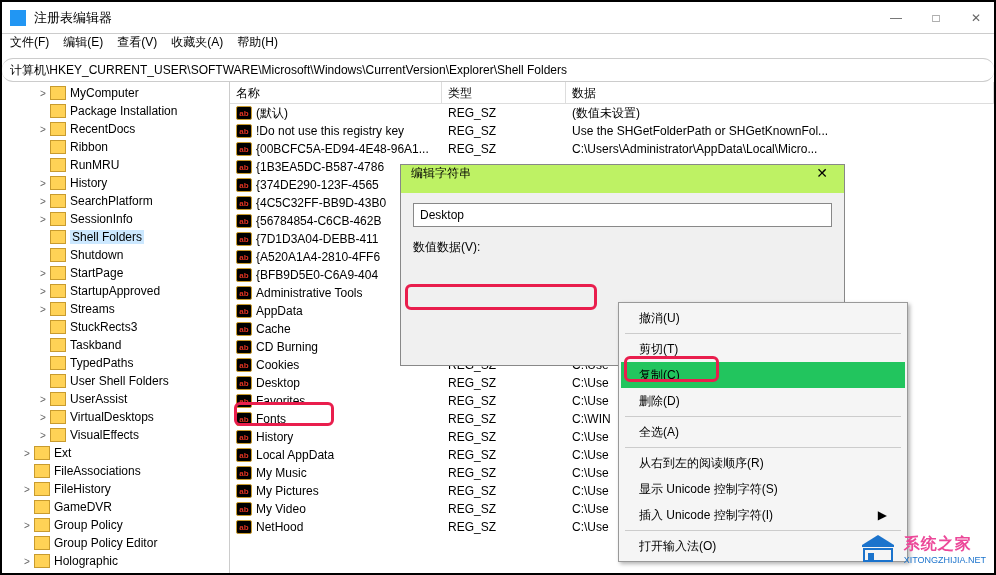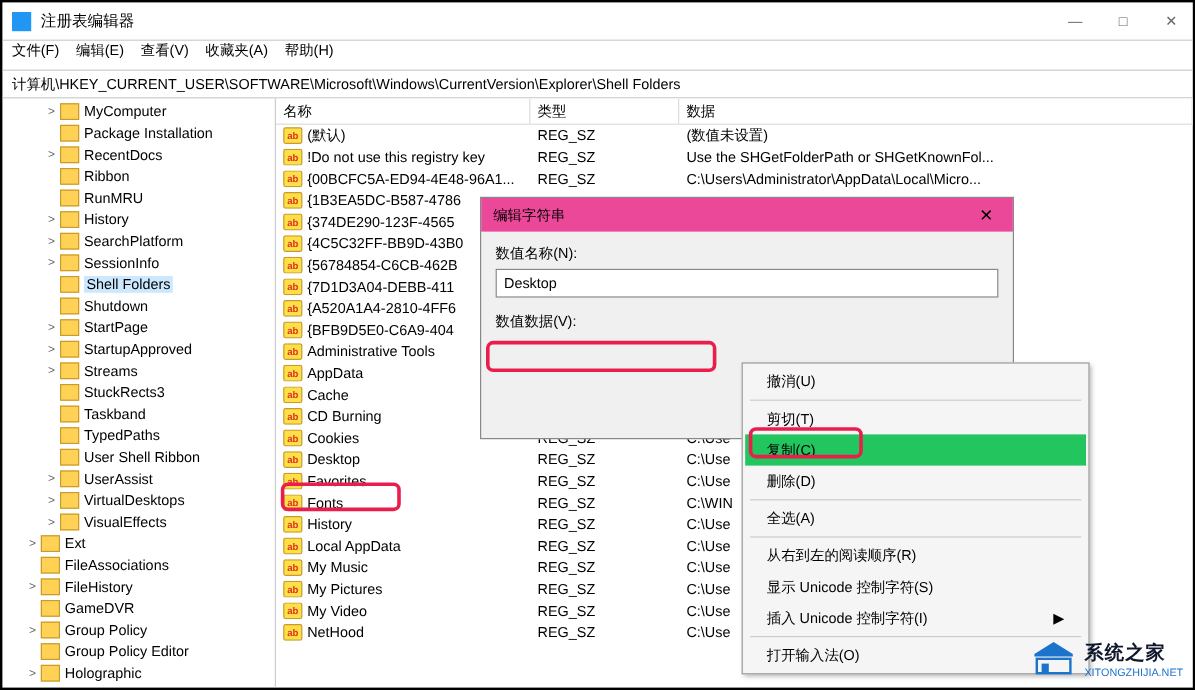--- a/index.html
+++ b/index.html
@@ -7,21 +7,21 @@
     
     .titlebar { height: 32px; display: flex; align-items: center; padding: 0 8px; border-bottom: 1px solid #ccc; }
     .titlebar .icon { width: 16px; height: 16px; background: #2196f3; margin-right: 8px; }
     .titlebar .title { flex: 1; font-size: 13px; }
     .titlebar .win-btns { display: flex; gap: 20px; }
     .titlebar .win-btn { width: 20px; height: 20px; display: flex; align-items: center; justify-content: center; color: #666; }
     
     .menubar { height: 24px; display: flex; align-items: flex-start; padding: 0 8px; gap: 14px; font-size: 13px; }
     .menubar span { cursor: default; }
     
-    .pathbar { height: 24px; border-top: 1px solid #ccc; border-bottom: 1px solid #ccc; padding: 3px 8px; font-size: 12px; }
+    .pathbar { height: 24px; border-top: 1px solid #ccc; border-bottom: 1px solid #ccc; padding: 3px 8px; font-size: 12px; border-radius: 11px; }
     
     .main { display: flex; height: calc(100% - 80px); }
     
     .tree { width: 228px; border-right: 1px solid #ccc; overflow: hidden; padding-top: 2px; }
     .tree-item { display: flex; align-items: center; height: 18px; padding-left: 8px; white-space: nowrap; }
     .tree-item .chev { width: 14px; color: #666; font-size: 10px; text-align: center; }
     .tree-item .folder { width: 16px; height: 14px; background: #ffd256; border: 1px solid #c89b2e; margin-right: 4px; }
     .tree-item.selected { }
     .tree-item.selected .label { background: #cce8ff; padding: 0 2px; }
     .indent-0 { padding-left: 18px; }
@@ -33,46 +33,46 @@
     .col-name { width: 212px; }
     .col-type { width: 124px; }
     .col-data { flex: 1; }
     
     .list-body { }
     .list-row { height: 18px; display: flex; align-items: center; }
     .list-row .cell { padding: 0 6px; overflow: hidden; white-space: nowrap; text-overflow: ellipsis; }
     .list-row .name-cell { width: 212px; display: flex; align-items: center; }
     .list-row .type-cell { width: 124px; }
     .list-row .data-cell { flex: 1; }
-    .ab-icon { width: 16px; height: 14px; background: #fde047; border: 1px solid #c89b2e; border-radius: 2px; margin-right: 4px; display: inline-flex; align-items: center; justify-content: center; font-size: 8px; color: #d32; font-weight: bold; }
+    .ab-icon { width: 16px; height: 14px; background: #000000; border: 1px solid #c89b2e; border-radius: 2px; margin-right: 4px; display: inline-flex; align-items: center; justify-content: center; font-size: 8px; color: #d32; font-weight: bold; }
     
     .highlight-red { border: 3px solid #e91e4d; border-radius: 6px; position: absolute; pointer-events: none; z-index: 50; }
     .hl-desktop { left: 232px; top: 400px; width: 100px; height: 24px; }
     .hl-value { left: 403px; top: 282px; width: 192px; height: 26px; }
     .hl-copy { left: 622px; top: 354px; width: 95px; height: 26px; }
     
     .dialog { position: absolute; left: 398px; top: 162px; width: 445px; height: 202px; background: #f0f0f0; border: 1px solid #888; z-index: 20; }
-    .dialog-title { background: #ec4899; height: 28px; display: flex; align-items: center; padding: 0 10px; font-size: 13px; }
+    .dialog-title { background: #bef264; height: 28px; display: flex; padding: 0 10px; font-size: 13px; }
     .dialog-title .dt-text { flex: 1; }
     .dialog-close { width: 24px; text-align: center; font-size: 14px; }
     .dialog-body { padding: 10px 12px; }
     .dialog-label { font-size: 12px; margin-bottom: 4px; }
     .dialog-input { width: 100%; height: 24px; border: 1px solid #888; background: #fff; padding: 0 6px; font-size: 12px; }
     .dialog-input.sel { background: #fff; }
     .selected-text { background: #0a5fd7; color: #fff; padding: 1px 0; }
     
     .ctx-menu { position: absolute; left: 616px; top: 300px; width: 290px; background: #f5f5f5; border: 1px solid #999; box-shadow: 2px 2px 4px rgba(0,0,0,0.3); z-index: 30; padding: 2px; }
     .ctx-item { height: 26px; display: flex; align-items: center; padding: 0 18px; font-size: 13px; }
     .ctx-item.hover { background: #22c55e; }
     .ctx-sep { height: 1px; background: #ccc; margin: 2px 4px; }
     
     .watermark { position: absolute; right: 8px; bottom: 8px; z-index: 60; display: flex; align-items: center; gap: 6px; }
     .watermark .wm-icon { width: 40px; height: 32px; }
     .watermark .wm-text { text-align: left; }
-    .watermark .wm-text .l1 { font-size: 16px; font-weight: bold; color: #0f172a; letter-spacing: 1px; }
+    .watermark .wm-text .l1 { font-size: 16px; font-weight: bold; color: #ec4899; letter-spacing: 1px; }
     .watermark .wm-text .l2 { font-size: 9px; color: #1b73cc; }
   </style>
 </head>
 <body>
 
 <div class="titlebar">
   <div class="icon"></div>
   <div class="title">注册表编辑器</div>
   <div class="win-btns">
     <div class="win-btn">—</div>
@@ -169,21 +169,21 @@
         <span class="label">Taskband</span>
       </div>
       <div class="tree-item indent-1">
         <span class="chev"></span>
         <span class="folder"></span>
         <span class="label">TypedPaths</span>
       </div>
       <div class="tree-item indent-1">
         <span class="chev"></span>
         <span class="folder"></span>
-        <span class="label">User Shell Ribbon</span>
+        <span class="label">User Shell Folders</span>
       </div>
       <div class="tree-item indent-1">
         <span class="chev">&gt;</span>
         <span class="folder"></span>
         <span class="label">UserAssist</span>
       </div>
       <div class="tree-item indent-1">
         <span class="chev">&gt;</span>
         <span class="folder"></span>
         <span class="label">VirtualDesktops</span>
@@ -431,21 +431,20 @@
       </div>
   </div>
 </div>
 
 <div class="dialog">
   <div class="dialog-title">
     <span class="dt-text">编辑字符串</span>
     <span class="dialog-close">✕</span>
   </div>
   <div class="dialog-body">
-    <div class="dialog-label">数值名称(N):</div>
     <input class="dialog-input" readonly="" value="Desktop" style="">
     <div style="height:12px"></div>
     <div class="dialog-label">数值数据(V):</div>
   </div>
 </div>
 
 <div class="ctx-menu" id="ctx">
     <div class="ctx-item">
       <span>撤消(U)</span>
     </div>

